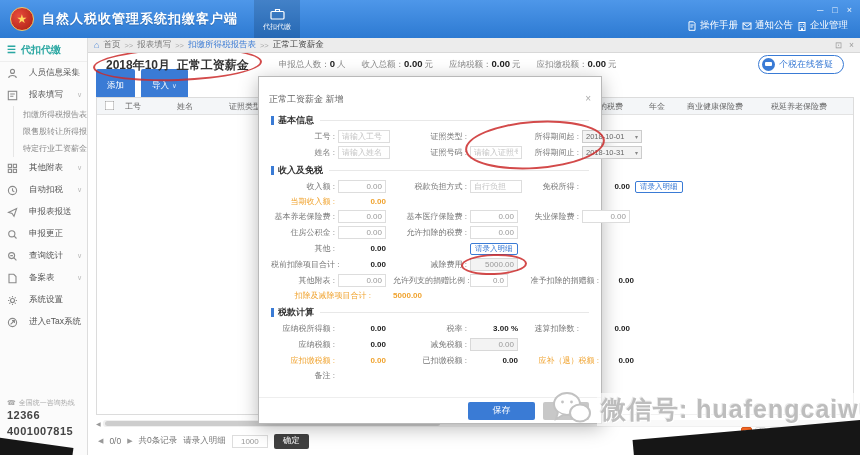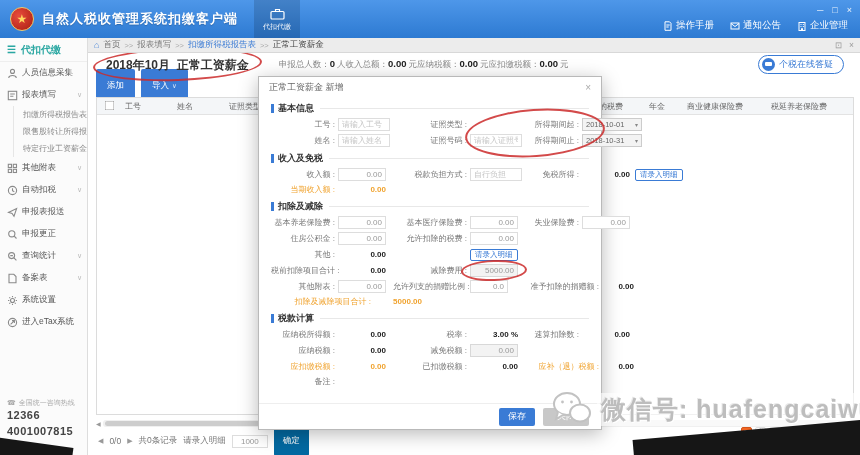--- a/index.html
+++ b/index.html
@@ -13,21 +13,21 @@
   .emblem { width:24px; height:24px; border-radius:50%; flex:none;
     background:radial-gradient(circle at 35% 35%, #e84b3c, #a81d10); border:1px solid #f0c96a;
     color:#ffd75e; font-size:12px; line-height:22px; text-align:center; margin:0 8px 0 10px;}
   .app-title { font-size:13px; font-weight:bold; letter-spacing:1px; white-space:nowrap; text-shadow:0 1px 1px rgba(0,0,0,.2);}
   .module-tab { height:38px; margin-left:16px; padding:3px 9px 2px; background:rgba(0,0,0,.14);
     display:flex; flex-direction:column; align-items:center; justify-content:center; gap:2px; cursor:pointer;}
   .module-tab-label { font-size:7px; opacity:.95; white-space:nowrap;}
   .header-right { margin-left:auto; display:flex; flex-direction:column; align-items:flex-end; padding:2px 8px 3px 0; gap:4px;}
   .win-controls { display:flex; gap:9px; font-size:9px; opacity:.9; }
   .win-controls span { cursor:pointer; }
-  .header-links { display:flex; gap:16px; font-size:9.5px; align-items:flex-start; padding-right:4px; white-space:nowrap;}
+  .header-links { display:flex; gap:4px; font-size:9.5px; align-items:flex-start; padding-right:4px; white-space:nowrap;}
   .hlink { display:flex; align-items:center; gap:3px; cursor:pointer;}
   .hicon { width:10px; height:10px; flex:none;}
   .hicon svg, .sicon svg { display:block; }
 
   
   .breadcrumb-bar { position:absolute; left:88px; top:38px; right:0; height:15px; background:#ececec;
     border-bottom:1px solid #d8d8d8; display:flex; align-items:center; font-size:8.5px; color:#777;
     padding:0 6px; gap:4px; z-index:2; white-space:nowrap;}
   .bc-home { color:#3a7bd5; font-size:9px; cursor:pointer;}
   .bc-sep { color:#aaa; font-size:7.5px;}
@@ -35,38 +35,38 @@
   .bc-active { color:#3a7bd5;}
   .bc-current { color:#444;}
   .bc-right { margin-left:auto; display:flex; gap:7px; color:#999;}
   .bc-right span { cursor:pointer; font-size:8.5px;}
 
   
   .sidebar { position:absolute; left:0; top:38px; width:88px; bottom:0; background:#fbfbfb; border-right:1px solid #ddd; z-index:2;}
   .side-head { height:24px; display:flex; align-items:center; gap:5px; padding-left:7px;
     color:#2aa7a2; font-weight:bold; font-size:10px; border-bottom:1px solid #eee; white-space:nowrap;}
   .side-head .burger { color:#2aa7a2; font-size:10px;}
-  .side-item { height:22px; display:flex; align-items:center; gap:4px; padding:0 5px 0 7px;
+  .side-item { height:22px; display:flex; align-items:center; gap:11px; padding:0 5px 0 7px;
     font-size:8.5px; color:#555; cursor:pointer; white-space:nowrap;}
   .side-item .chev { margin-left:auto; color:#bbb; font-size:7px;}
   .sicon { width:11px; height:11px; flex:none;}
   .side-sub-wrap { margin-left:13px; border-left:1px solid #e6e6e6; }
   .side-sub { height:17px; line-height:17px; padding-left:9px; font-size:8px; color:#888; cursor:pointer; white-space:nowrap; overflow:hidden;}
   .hotline { position:absolute; left:7px; bottom:16px;}
   .hotline-label { font-size:7px; color:#aaa; display:flex; align-items:center; gap:3px; white-space:nowrap;}
   .hotline-num { font-size:11px; font-weight:bold; color:#444; line-height:1.4; letter-spacing:.5px;}
 
   
   .main { position:absolute; left:88px; top:53px; right:0; bottom:0; background:#fff;}
   .info-row { height:22px; display:flex; align-items:center; padding:0 8px;}
   .period-wrap { position:relative; padding:2px 10px;}
   .period-title { font-size:12px; font-weight:bold; color:#333; white-space:nowrap;}
   .anno { position:absolute; border:2px solid rgba(203,42,42,.85); border-radius:50%; pointer-events:none;}
   .anno-title { inset:-5px -3px; transform:rotate(-2deg);}
-  .stats { display:flex; gap:0; margin-left:20px; font-size:8.5px; color:#888; white-space:nowrap;}
+  .stats { display:flex; gap:16px; margin-left:20px; font-size:8.5px; color:#888; white-space:nowrap;}
   .stat-label::after { content:"："; }
   .stat b { color:#222; font-size:9.5px; margin-right:2px;}
   .qa-pill { margin-left:auto; margin-right:8px; display:flex; align-items:center; gap:4px;
     border:1px solid #3a7bd5; border-radius:10px; padding:2px 10px 2px 3px; color:#3a7bd5;
     font-size:9px; background:#fff; cursor:pointer; white-space:nowrap;}
   .qa-icon { width:13px; height:13px; border-radius:50%; background:#3a7bd5; position:relative; flex:none;}
   .qa-icon::after { content:""; position:absolute; left:3px; top:4px; width:7px; height:4px; background:#fff; border-radius:1px;}
 
   .toolbar { height:22px; display:flex; align-items:center; padding:0 8px; gap:6px;}
   .btn { font-size:8.5px; height:34px; padding:0 10px; border-radius:2px; border:1px solid transparent;
@@ -86,26 +86,26 @@
 
   .hscroll { position:absolute; left:8px; right:6px; top:366px; height:9px; display:flex; align-items:center; gap:2px;}
   .hs-arrow { font-size:6px; color:#999; cursor:pointer;}
   .hs-track { flex:1; height:7px; background:#f0f0f0; border-radius:3px; position:relative; cursor:pointer;}
   .hs-thumb { position:absolute; left:2px; top:1px; width:45%; height:5px; background:#cdcdcd; border-radius:3px;}
 
   .pagination { position:absolute; left:10px; top:380px; height:16px; display:flex; align-items:center; gap:6px;
     font-size:8.5px; color:#777; white-space:nowrap;}
   .pg-arrow { cursor:pointer; font-size:7px; color:#999;}
   .pg-input { width:36px; height:13px; border:1px solid #ddd; font-size:8px; color:#999; text-align:center;}
-  .pg-btn { background:#0369a1; color:#fff; font-size:8.5px; height:30px; padding:0 9px; border-radius:2px; border:none; cursor:pointer;}
+  .pg-btn { background:#404040; color:#fff; font-size:8.5px; height:15px; padding:0 9px; border-radius:2px; border:none; cursor:pointer;}
 
   
   .modal { position:absolute; left:258px; top:76px; width:344px; background:#fff; border:1px solid #b9b9b9;
     box-shadow:0 4px 18px rgba(0,0,0,.28); z-index:5; display:flex; flex-direction:column;}
-  .m-title { height:20px; display:flex; align-items:center; padding:9px 10px; font-size:9px; color:#666; flex:none;}
+  .m-title { height:20px; display:flex; padding:16px 10px; font-size:9px; color:#666; flex:none;}
   .m-close { margin-left:auto; color:#aaa; cursor:pointer; font-size:10px;}
   .m-body { padding:0 12px 2px; position:relative; font-size:8px; color:#555;}
   .sec-head { display:flex; align-items:center; margin:5px 0 2px;}
   .sec-bar { width:3px; height:9px; background:#3a7bd5; margin-right:4px;}
   .sec-title { font-weight:bold; font-size:9px; color:#333; white-space:nowrap;}
   .sec-line { flex:1; height:1px; background:#e8e8e8; margin-left:6px;}
   .mrow { display:flex; align-items:center; margin:3px 0; min-height:13px;}
   .mc { display:flex; align-items:center; flex:none;}
   .mc1 { width:122px;}
   .mc2 { width:130px;}
@@ -123,21 +123,21 @@
   .mval { font-weight:bold; color:#222; text-align:right; width:48px; flex:none;}
   .msel { width:60px; height:13px; background:#f3f3f3; border:1px solid #ccc; display:flex; align-items:center;
     font-size:7.5px; color:#666; padding:0 3px; cursor:pointer; flex:none;}
   .msel .sarr { margin-left:auto; font-size:6px; color:#888;}
   .mini-btn { border:1px solid #3a7bd5; color:#3a7bd5; background:#fff; font-size:7.5px; height:12px;
     padding:0 4px; border-radius:2px; margin-left:5px; cursor:pointer; white-space:nowrap;}
   .orange { color:#f0a32f !important;}
   .oval { font-weight:bold; color:#f0a32f; text-align:right; width:48px; flex:none;}
   .m-footer { height:26px; display:flex; justify-content:flex-end; gap:8px; padding:4px 12px;
     align-items:center; border-top:1px solid #eee; flex:none;}
-  .mf-save { background:#3a7bd5; color:#fff; border:none; font-size:9px; height:18px; width:36px; border-radius:2px; cursor:pointer;}
+  .mf-save { background:#3a7bd5; color:#fff; border:none; font-size:9px; height:18px; width:67px; border-radius:2px; cursor:pointer;}
   .mf-close { background:#c8c8c8; color:#fff; border:none; font-size:9px; height:18px; width:46px; border-radius:2px; cursor:pointer;}
   .anno-dates { top:12px; right:-4px; width:140px; height:48px; transform:rotate(-4deg); z-index:6;}
   .circle-wrap { position:relative; display:inline-flex;}
   .anno-small { inset:-4px -9px; transform:rotate(-2deg); z-index:6;}
 
   
   .watermark { position:absolute; left:550px; top:390px; display:flex; align-items:center; gap:5px; z-index:8; pointer-events:none;}
   .wm-icon { width:42px; height:38px; flex:none;}
   .wm-text { font-size:25px; font-weight:bold; color:#bdbdbd; letter-spacing:1px; white-space:nowrap;
     background:rgba(255,255,255,.6); padding:0 4px; text-shadow:1px 1px 0 #fff, -1px -1px 0 #e9e9e9;}
@@ -480,25 +480,20 @@
           <button class="mini-btn">请录入明细</button>
         </span>
       </div>
       <div class="mrow" style="min-height:10px;margin:0 0 2px;">
         <span class="mc mc1">
             <span class="ml ml1 orange">当期收入额</span>
             <span class="oval">0.00</span>
           </span>
       </div>
 
-      <div class="sec-head">
-        <span class="sec-bar"></span>
-          <span class="sec-title">扣除及减除</span>
-          <span class="sec-line"></span>
-      </div>
       <div class="mrow">
         <span class="mc mc1">
             <span class="ml ml1">基本养老保险费</span>
             <input class="mi num" value="0.00" style="">
           </span>
         <span class="mc mc2">
             <span class="ml ml2">基本医疗保险费</span>
             <input class="mi num" value="0.00" style="">
           </span>
         <span class="mc mc3">

